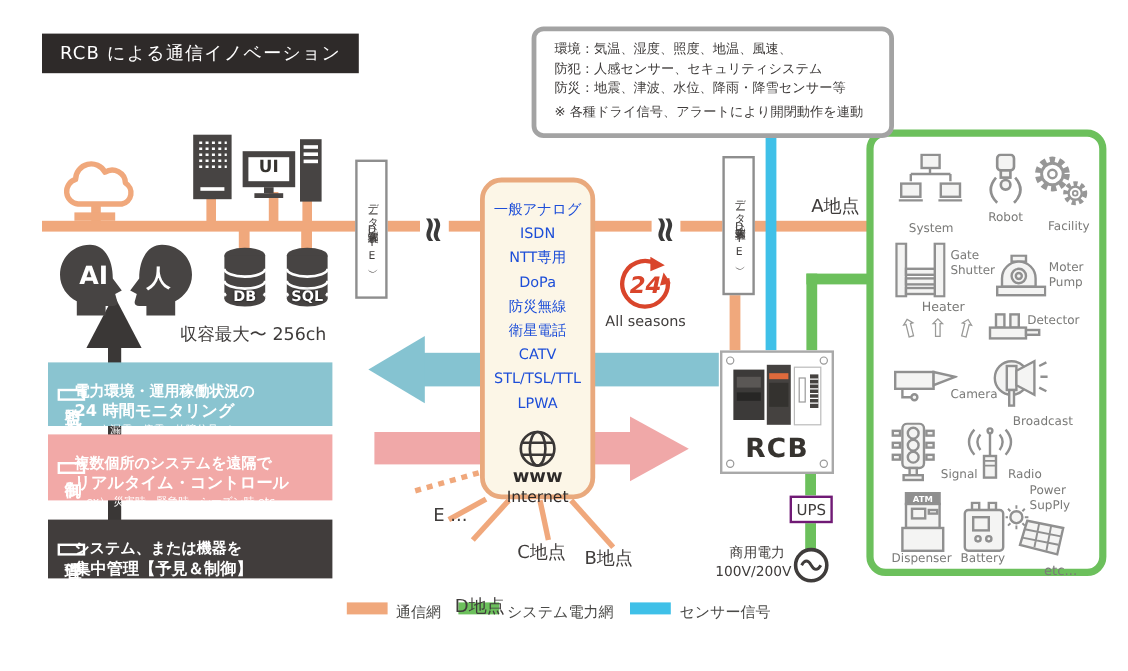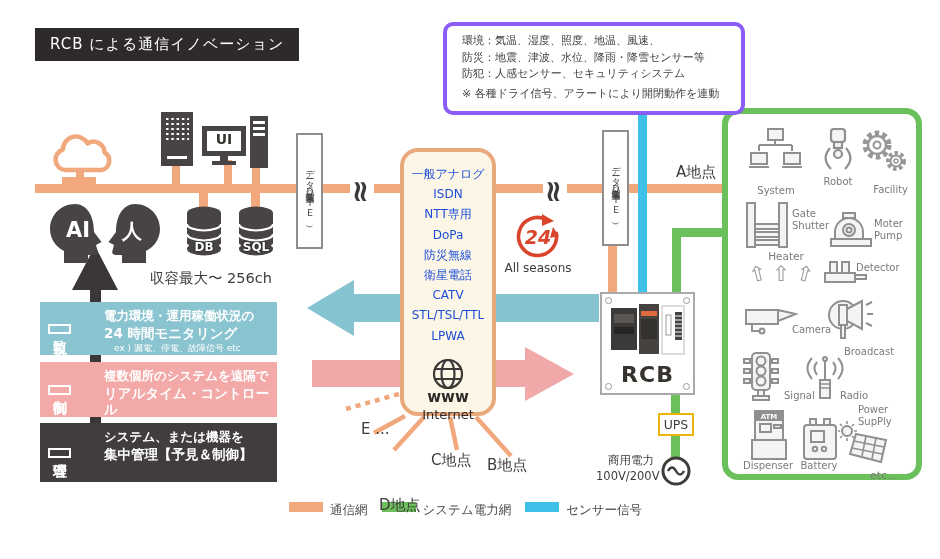--- a/index.html
+++ b/index.html
@@ -8,42 +8,42 @@
   .abs{position:absolute;}
   svg{display:block;}
   
   .wires{left:0;top:0;z-index:1;}
   .bigarrow{z-index:1;}
   .panel{z-index:2;}
   
   .title{left:35px;top:28px;background:#2e2a29;color:#fff;font-size:15px;
          padding:7px 15px;letter-spacing:1px;z-index:3;}
   
-  .sensorbox{left:443px;top:22px;width:279px;height:78px;border:4px solid #8b5cf6;border-radius:10px;
+  .sensorbox{left:443px;top:22px;width:279px;height:78px;border:4px solid #a3a3a3;border-radius:10px;
              background:#fff;padding:7px 0 0 15px;font-size:11px;line-height:1.5;z-index:3;}
   .sensorbox .note{margin-top:3px;}
   
   .teal-shaft{left:353px;top:294px;width:246px;height:28px;background:#85c3d1;}
   .teal-head{left:307px;top:280px;width:0;height:0;border-top:28px solid transparent;
              border-bottom:28px solid transparent;border-right:47px solid #85c3d1;}
   .pink-shaft{left:312px;top:360px;width:213px;height:27px;background:#f0a8a8;}
   .pink-head{left:525px;top:347px;width:0;height:0;border-top:27px solid transparent;
              border-bottom:27px solid transparent;border-left:49px solid #f0a8a8;}
   
   .funcrow{left:40px;width:237px;z-index:2;}
   .funcrow .tag{position:absolute;left:8px;top:50%;transform:translateY(-50%);
      border:2px solid #fff;color:#fff;writing-mode:vertical-rl;text-orientation:upright;
      font-weight:bold;font-size:14px;line-height:1.1;padding:3px 2px;}
-  .functext{margin-left:64px;padding-top:6px;color:#fff;}
+  .functext{margin-left:22px;padding-top:16px;color:#fff;}
   .functext .l1{font-size:12.5px;font-weight:bold;line-height:1.32;}
   .functext .l2{font-size:13.5px;font-weight:bold;line-height:1.25;}
   .functext .ex{font-size:9px;padding-left:10px;margin-top:1px;}
   .row-kanshi{top:302px;height:53px;background:#8ac4d0;}
   .row-seigyo{top:362px;height:55px;background:#f2a9a7;}
-  .row-kanri{top:423px;height:59px;background:#413d3c;}
+  .row-kanri{top:433px;height:49px;background:#413d3c;}
   .capacity{left:150px;top:269px;font-size:14.5px;color:#3f3c3b;z-index:2;}
   
   .dte{width:23px;height:112px;border:2px solid #8e8e8e;background:#fff;z-index:2;
        display:flex;align-items:center;justify-content:center;}
   .dte span{writing-mode:vertical-rl;text-orientation:upright;font-size:9px;letter-spacing:.5px;color:#3f3c3b;}
   .dte-left{left:296px;top:133px;}
   .dte-right{left:602px;top:130px;}
   
   .wavebreak{width:24px;height:38px;background:#fff;z-index:2;display:flex;align-items:center;
              justify-content:center;}
@@ -59,21 +59,21 @@
   
   .allseasons-icon{left:515px;top:214px;z-index:2;}
   .allseasons-label{left:500px;top:261px;width:76px;text-align:center;font-size:12px;z-index:2;}
   
   .site{font-size:15px;color:#3f3c3b;z-index:3;}
   
   .rcbbox{left:600px;top:292px;width:91px;height:99px;background:#fff;border:2px solid #a9a9a9;z-index:2;}
   .screw{position:absolute;width:5px;height:5px;border:1px solid #999;border-radius:50%;background:#fff;}
   .rcb-label{position:absolute;left:0;bottom:6px;width:100%;text-align:center;
              font-size:22px;font-weight:bold;color:#36332f;letter-spacing:1px;}
-  .upsbox{left:658px;top:413px;width:32px;height:19px;border:2px solid #eab308;background:#fff;z-index:2;
+  .upsbox{left:658px;top:413px;width:32px;height:19px;border:2px solid #701a75;background:#fff;z-index:2;
           display:flex;align-items:center;justify-content:center;font-size:12.5px;color:#3f3c3b;}
   .acsym{left:660px;top:455px;z-index:2;}
   .power{left:596px;top:453px;width:58px;text-align:right;font-size:11.5px;line-height:1.35;z-index:2;}
   
   .devbox{left:722px;top:108px;width:188px;height:360px;border:6px solid #6cc05c;border-radius:16px;
           background:#fff;z-index:2;}
   .dev{position:absolute;}
   .devlabel{position:absolute;font-size:10px;color:#7a7a78;line-height:1.15;white-space:pre-line;}
   .heatarrows span{display:inline-block;font-size:21px;color:#9a9a98;margin:0 3px;}
   .heatarrows .hl{transform:rotate(-14deg);}
@@ -134,22 +134,22 @@
 
   <div class="abs bigarrow teal-shaft"></div>
   <div class="abs bigarrow teal-head"></div>
   <div class="abs bigarrow pink-shaft"></div>
   <div class="abs bigarrow pink-head"></div>
 
   <div class="abs title">RCB による通信イノベーション</div>
 
   <div class="abs sensorbox">
     <div>環境：気温、湿度、照度、地温、風速、</div>
+    <div>防犯：人感センサー、セキュリティシステム</div>
     <div>防災：地震、津波、水位、降雨・降雪センサー等</div>
-    <div>防犯：人感センサー、セキュリティシステム</div>
     <div class="note">※ 各種ドライ信号、アラートにより開閉動作を連動</div>
   </div>
 
   <svg class="abs cloud panel" width="62" height="46" viewBox="0 0 62 46">
     <path d="M15,40 a10.5,10.5 0 0 1 -2,-20.5 a13,13 0 0 1 24.5,-6 a11,11 0 0 1 17,9 a9.5,9.5 0 0 1 -3,17.5 z" fill="#fff" stroke="#f0a87c" stroke-width="4.5" stroke-linejoin="round"></path>
   </svg>
 
   <svg class="abs server panel" width="34" height="56">
     <rect x="1" y="0" width="32" height="54" fill="#474443"></rect>
     <g stroke="#fff" stroke-width="2" stroke-dasharray="2.5 2.8">

